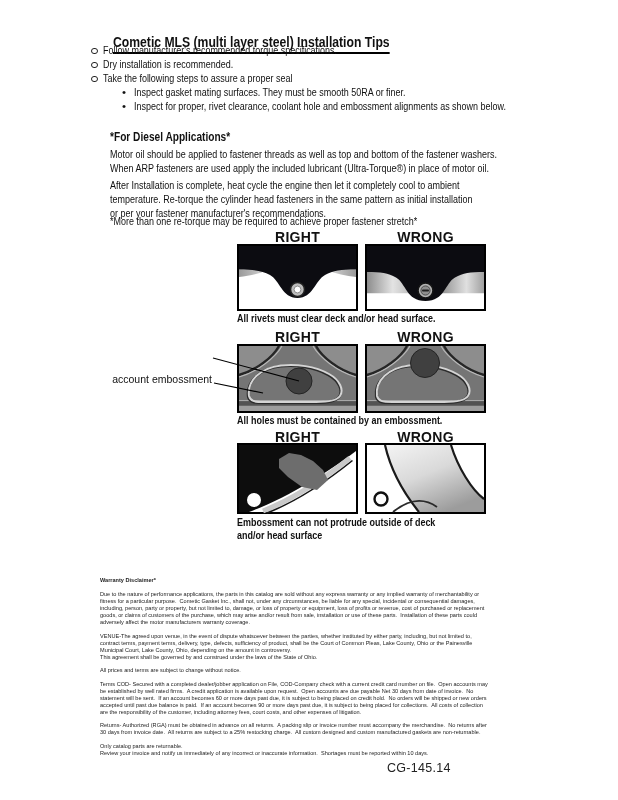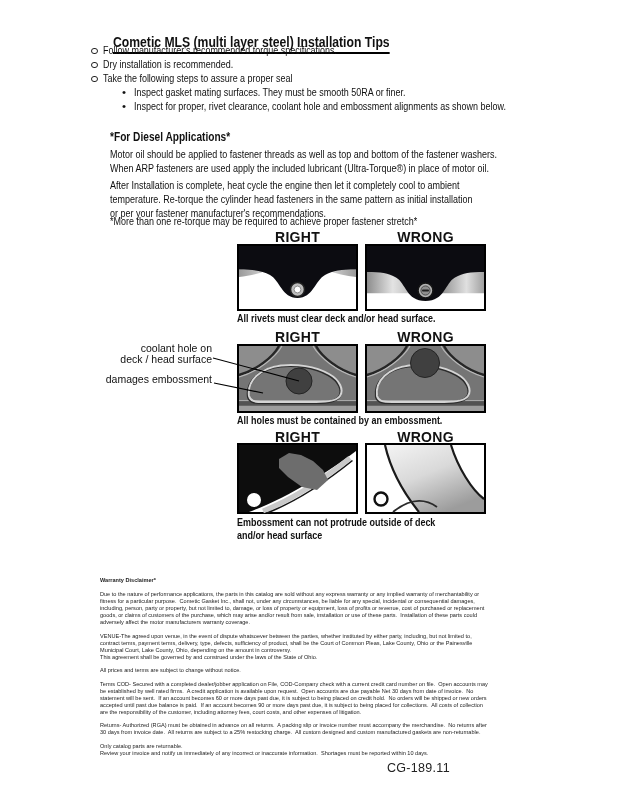--- a/index.html
+++ b/index.html
@@ -123,23 +123,21 @@
       <circle cx="60.5" cy="46.5" r="7.5" fill="#b3b3b3" stroke="#151515" stroke-width="1.6"></circle>
       <circle cx="60.5" cy="46.5" r="4.6" fill="#8f8f8f" stroke="#3a3a3a" stroke-width="0.8"></circle>
       <rect x="57" y="45.6" width="7" height="1.8" rx="0.9" fill="#222"></rect>
     </svg>
   </div>
   <div class="abs caption cond" style="left:237px;top:312px;">All rivets must clear deck and/or head surface.</div>
 
   <div class="abs dlabel" style="left:237px;top:329px;">RIGHT</div>
   <div class="abs dlabel" style="left:365px;top:329px;">WRONG</div>
 
-  <div class="abs ann" style="top:343px;">coolant hole on
-deck / head surface</div>
-  <div class="abs ann" style="top:374px;">damages embossment</div>
+  <div class="abs ann" style="top:374px;">account embossment</div>
   <svg class="abs leader" width="110" height="50">
     <line x1="8" y1="8" x2="94" y2="31" stroke="#000" stroke-width="1.2"></line>
     <line x1="9" y1="33" x2="58" y2="43" stroke="#000" stroke-width="1.2"></line>
   </svg>
 
   <div class="abs panel" style="left:237px;top:344px;">
     <svg width="121" height="69" viewBox="0 0 121 69">
       <rect x="1" y="1" width="119" height="67" fill="#757575" stroke="#000" stroke-width="2"></rect>
       <rect x="2" y="56" width="117" height="1.2" fill="#a8a8a8"></rect>
       <rect x="2" y="57.2" width="117" height="4.6" fill="#525252"></rect>
@@ -223,15 +221,15 @@
 be established by well rated firms.  A credit application is available upon request.  Open accounts are due payable Net 30 days from date of invoice.  No
 statement will be sent.  If an account becomes 60 or more days past due, it is subject to being placed on credit hold.  No orders will be shipped or new orders
 accepted until past due balance is paid.  If an account becomes 90 or more days past due, it is subject to being placed for collections.  All costs of collection
 are the responsibility of the customer, including attorney fees, court costs, and other expenses of litigation.</p>
     <p class="warr-p">Returns- Authorized (RGA) must be obtained in advance on all returns.  A packing slip or invoice number must accompany the merchandise.  No returns after
 30 days from invoice date.  All returns are subject to a 25% restocking charge.  All custom designed and custom manufactured gaskets are non-returnable.</p>
     <p class="warr-p">Only catalog parts are returnable.
 Review your invoice and notify us immediately of any incorrect or inaccurate information.  Shortages must be reported within 10 days.</p>
   </div>
 
-  <div class="abs doc-code">CG-189.11</div>
+  <div class="abs doc-code">CG-145.14</div>
 
 </div>
 
 </body></html>

